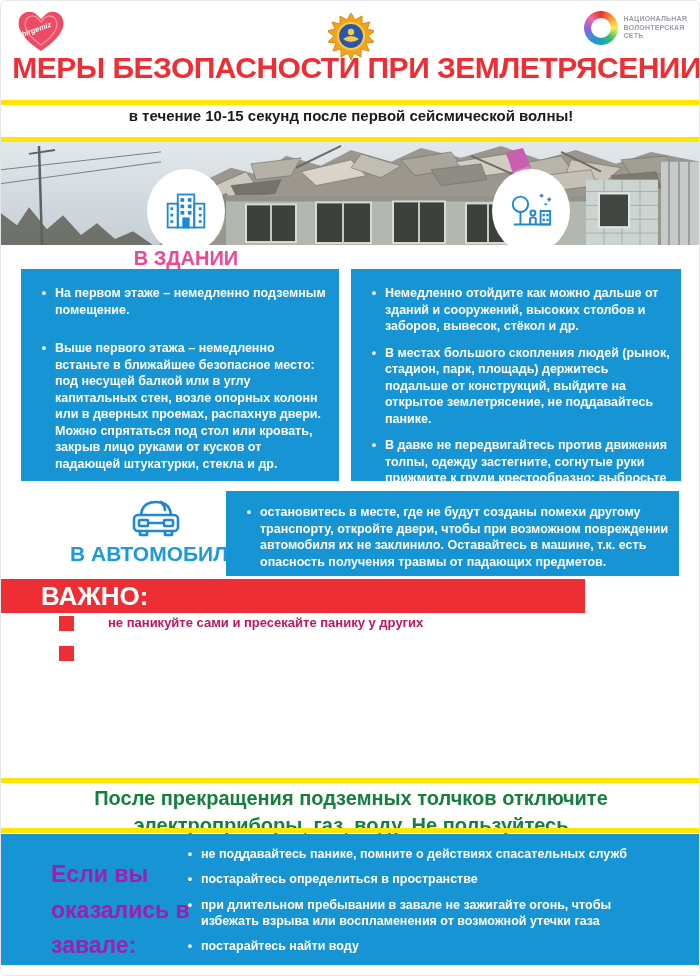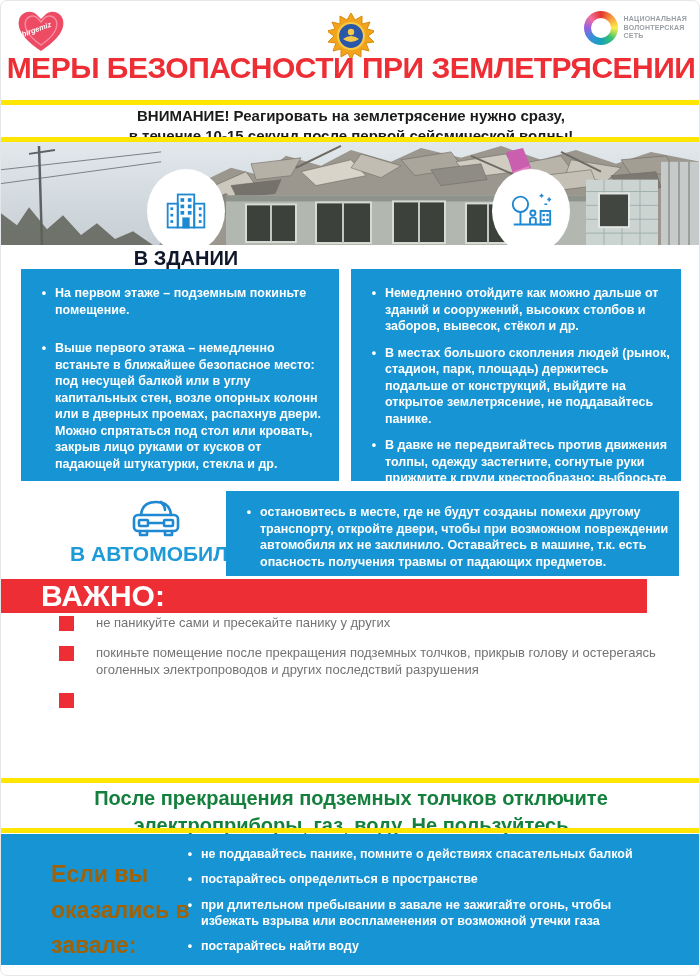--- a/index.html
+++ b/index.html
@@ -9,64 +9,64 @@
 
   
   .logo-nvs{right:12px;top:10px;display:flex;align-items:center;gap:6px;}
   .nvs-ring{width:34px;height:34px;border-radius:50%;
      background:conic-gradient(#e3342f,#f6993f,#ffed4a,#38c172,#17a2b8,#3490dc,#9561e2,#f66d9b,#e3342f);
      display:flex;align-items:center;justify-content:center;}
   .nvs-ring::after{content:"";width:20px;height:20px;border-radius:50%;background:#fff;}
   .nvs-text{font-size:7px;font-weight:bold;color:#9aa0a6;line-height:1.25;letter-spacing:.2px;}
 
   
-  .title{top:50px;left:0;width:700px;text-align:center;color:#ee2e35;font-weight:800;
+  .title{top:50px;left:0;width:700px;text-align:right;color:#ee2e35;font-weight:800;
          font-size:30px;letter-spacing:-.5px;}
   .yline{left:0;width:700px;height:5px;background:#ffe600;}
   .attention{top:105px;left:0;width:700px;text-align:center;color:#1b1b1b;font-weight:bold;
              font-size:15px;line-height:1.35;}
 
   
   .photo{top:141px;left:0;width:700px;height:103px;}
   .circle{top:168px;width:78px;height:84px;background:#fff;border-radius:50%;
           display:flex;align-items:center;justify-content:center;}
   .c-left{left:146px;} .c-right{left:491px;}
 
-  .colhead{top:246px;width:320px;text-align:center;color:#0f172a;font-weight:800;font-size:20px;}
+  .colhead{top:246px;width:320px;text-align:center;color:#ec4899;font-weight:800;font-size:20px;}
   .h-left{left:25px;} .h-right{left:370px;}
 
   
   .panel{background:#1794d3;color:#fff;font-weight:bold;font-size:12.5px;line-height:1.32;
          box-sizing:border-box;padding:16px 10px 10px 12px;}
   .p-left{top:268px;left:20px;width:318px;height:212px;}
   .p-right{top:268px;left:350px;width:330px;height:212px;}
   .brow{display:flex;margin-bottom:10px;}
   .p-left .brow{margin-bottom:22px;}
   .bdot{flex:0 0 22px;text-align:center;}
   .btext{flex:1;}
 
   
   .car-icon-wrap{top:492px;left:120px;width:70px;height:50px;}
   .car-label{top:541px;left:35px;width:240px;text-align:center;color:#1e9ad8;font-weight:800;font-size:21px;}
   .p-car{top:490px;left:225px;width:453px;height:85px;padding-top:13px;}
 
   
-  .redband{top:578px;left:0;width:646px;height:34px;background:#ee2e35;color:#fff;
-           font-weight:800;font-size:30px;line-height:34px;padding-left:40px;box-sizing:border-box;}
+  .redband{top:578px;left:0;width:584px;height:34px;background:#ee2e35;color:#fff;
+           font-weight:800;font-size:26px;line-height:34px;padding-left:40px;box-sizing:border-box;}
   .checklist{top:614px;left:58px;width:610px;}
   .chk-row{display:flex;align-items:flex-start;margin-bottom:13px;}
   .chk-sq{flex:0 0 15px;height:15px;background:#ee2e35;margin-top:1px;}
-  .chk-tx{margin-left:22px;color:#737373;font-weight:normal;font-size:13px;line-height:1.3;}
+  .chk-tx{margin-left:34px;color:#be185d;font-weight:bold;font-size:13px;line-height:1.3;}
 
   .afternote{top:784px;left:30px;width:640px;text-align:center;color:#15803d;
              font-weight:bold;font-size:20px;line-height:1.35;}
 
   
   .footer{top:833px;left:0;width:700px;height:131px;background:#1794d3;}
-  .trapped-title{top:856px;left:50px;width:145px;color:#a16207;font-weight:800;font-size:23px;line-height:1.55;}
+  .trapped-title{top:856px;left:50px;width:145px;color:#a21caf;font-weight:800;font-size:23px;line-height:1.55;}
   .trapped-list{top:845px;left:178px;width:492px;color:#fff;font-weight:bold;font-size:12.5px;line-height:1.3;}
   .trapped-list .brow{margin-bottom:9px;}
 
   
   .logo-heart{left:14px;top:6px;width:52px;height:48px;}
   .heart-txt{position:absolute;left:6px;top:18px;color:#fff;font-size:7.5px;font-weight:bold;
              transform:rotate(-20deg);font-style:italic;}
 
   .logo-badge{left:327px;top:11px;width:46px;height:50px;}
 </style>
@@ -99,21 +99,20 @@
     <div class="nvs-text">
       <div>НАЦИОНАЛЬНАЯ</div>
       <div>ВОЛОНТЕРСКАЯ</div>
       <div>СЕТЬ</div>
     </div>
   </div>
 
   <div class="abs title">МЕРЫ БЕЗОПАСНОСТИ ПРИ ЗЕМЛЕТРЯСЕНИИ</div>
   <div class="abs yline" style="top:99px;"></div>
   <div class="abs attention">
-    <div>ВНИМАНИЕ! Реагировать на землетрясение нужно сразу,</div>
     <div>в течение 10-15 секунд после первой сейсмической волны!</div>
   </div>
   <div class="abs yline" style="top:136px;"></div>
 
   <svg class="abs photo" viewBox="0 0 700 104" preserveAspectRatio="none">
     <defs>
       <linearGradient id="sky" x1="0" y1="0" x2="0" y2="1">
         <stop offset="0" stop-color="#e2e8ec"></stop>
           <stop offset="1" stop-color="#c7cfd4"></stop>
       </linearGradient>
@@ -200,21 +199,21 @@
       </g>
       <path d="M33 8 l4 0 m-2 -2 l0 4 M41 12 l4 0 m-2 -2 l0 4 M38 17 l3 0" stroke="#1e88d2" stroke-width="1.6"></path>
     </svg>
   </div>
 
   <div class="abs colhead h-left">В ЗДАНИИ</div>
 
   <div class="abs panel p-left">
     <div class="brow">
       <span class="bdot">•</span>
-      <span class="btext">На первом этаже – подземным покиньте помещение.</span>
+      <span class="btext">На первом этаже – немедленно подземным помещение.</span>
     </div>
     <div class="brow">
       <span class="bdot">•</span>
       <span class="btext">Выше первого этажа – немедленно встаньте в ближайшее безопасное место: под несущей балкой или в углу капитальных стен, возле опорных колонн или в дверных проемах, распахнув двери. Можно спрятаться под стол или кровать, закрыв лицо руками от кусков от падающей штукатурки, стекла и др.</span>
     </div>
   </div>
 
   <div class="abs panel p-right">
     <div class="brow">
       <span class="bdot">•</span>
@@ -252,40 +251,36 @@
   </div>
 
   <div class="abs redband">ВАЖНО:</div>
   <div class="abs checklist">
     <div class="chk-row">
       <div class="chk-sq"></div>
       <div class="chk-tx">не паникуйте сами и пресекайте панику у других</div>
     </div>
     <div class="chk-row">
       <div class="chk-sq"></div>
-      <div class="chk-tx">покиньте помещение после прекращения подземных толчков, прикрыв голову и остерегаясь оголенных электропроводов и других последствий разрушения</div>
-    </div>
-    <div class="chk-row">
-      <div class="chk-sq"></div>
     </div>
   </div>
 
   <div class="abs yline" style="top:777px;"></div>
   <div class="abs afternote">
     <div>После прекращения подземных толчков отключите электроприборы, газ, воду. Не пользуйтесь</div>
     <div>открытым огнем! Окажите первую помощь пострадавшим, не занимайте телефон.</div>
   </div>
   <div class="abs yline" style="top:827px;"></div>
 
   <div class="abs footer"></div>
   <div class="abs trapped-title">Если вы оказались в завале:</div>
   <div class="abs trapped-list">
     <div class="brow">
       <span class="bdot">•</span>
-      <span class="btext">не поддавайтесь панике, помните о действиях спасательных балкой</span>
+      <span class="btext">не поддавайтесь панике, помните о действиях спасательных служб</span>
     </div>
     <div class="brow">
       <span class="bdot">•</span>
       <span class="btext">постарайтесь определиться в пространстве</span>
     </div>
     <div class="brow">
       <span class="bdot">•</span>
       <span class="btext">при длительном пребывании в завале не зажигайте огонь, чтобы избежать взрыва или воспламенения от возможной утечки газа</span>
     </div>
     <div class="brow">

